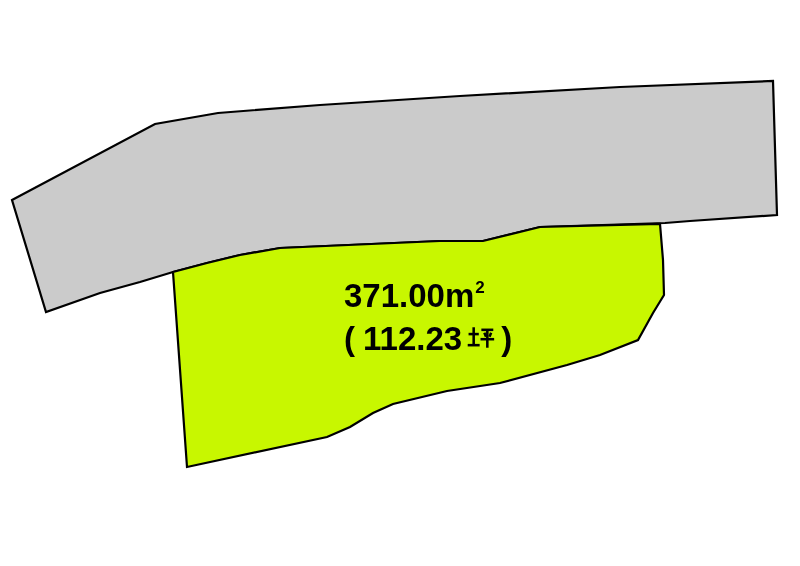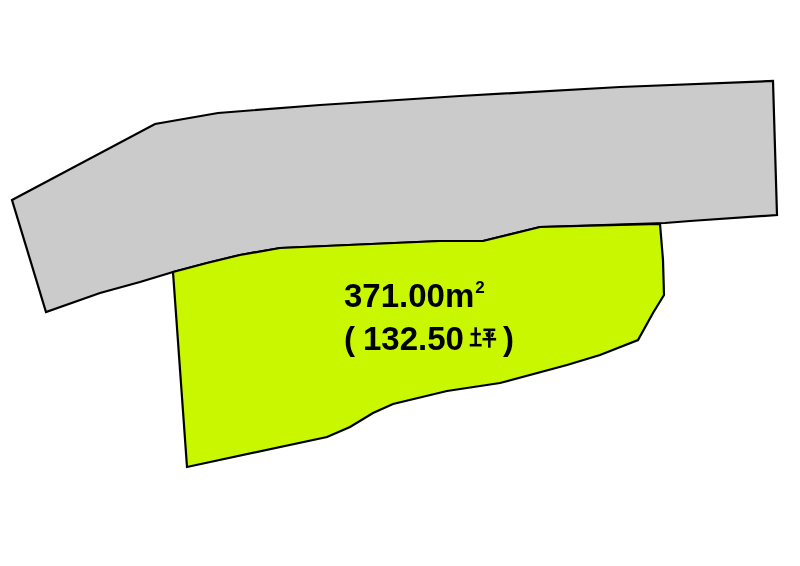--- a/index.html
+++ b/index.html
@@ -67,21 +67,21 @@
   <svg class="plot" width="800" height="566" viewBox="0 0 800 566">
     <polygon points="12,200 155,124 218,113 320,105 460,96 620,87 773,81 777,215 690,221 665,223 540,227 483,241 440,241 280,248 240,255 207,263 173,272 140,282 100,293 46,312" fill="#cbcbcb"></polygon>
     <polygon points="173,272 207,263 240,255 280,248 440,241 483,241 540,227 660,224 663,260 664,295 653,313 638,340 600,355 567,365 500,383 447,391 393,404 373,413 350,427 327,437 187,467" fill="#c8f700"></polygon>
   </svg>
 
   <div class="area-label">
     <div>
       <span>371.00m</span><span class="sq">2</span>
     </div>
     <div>
-      <span class="fw-open">(</span><span>132.50</span><svg class="tsubo-svg" viewBox="0 0 34 34">
+      <span class="fw-open">(</span><span>112.23</span><svg class="tsubo-svg" viewBox="0 0 34 34">
         <path d="M3 13 H15"></path>
         <path d="M9 5 V27"></path>
         <path d="M2 26 H16"></path>
         <path d="M18 8 H32"></path>
         <path d="M21.5 11.5 L23.5 16"></path>
         <path d="M29.5 11.5 L27.5 16"></path>
         <path d="M17 19 H33"></path>
         <path d="M25 8 V29"></path>
       </svg><span class="fw-close">)</span>
     </div>

